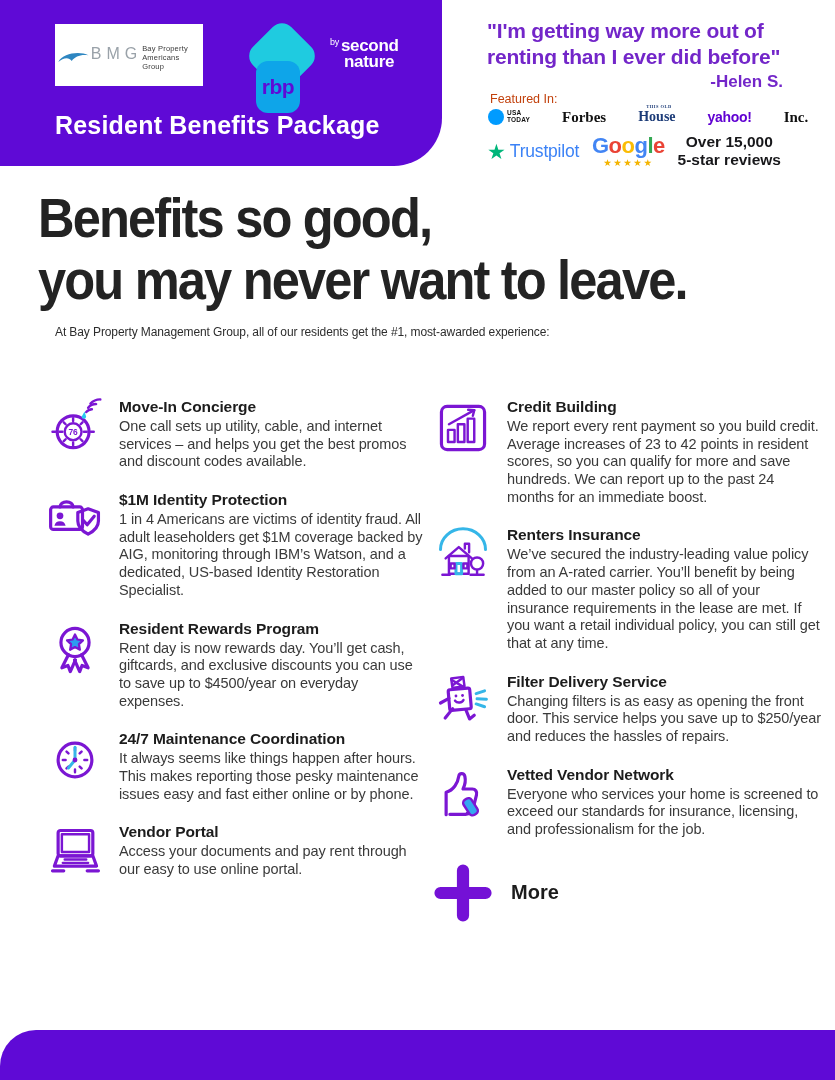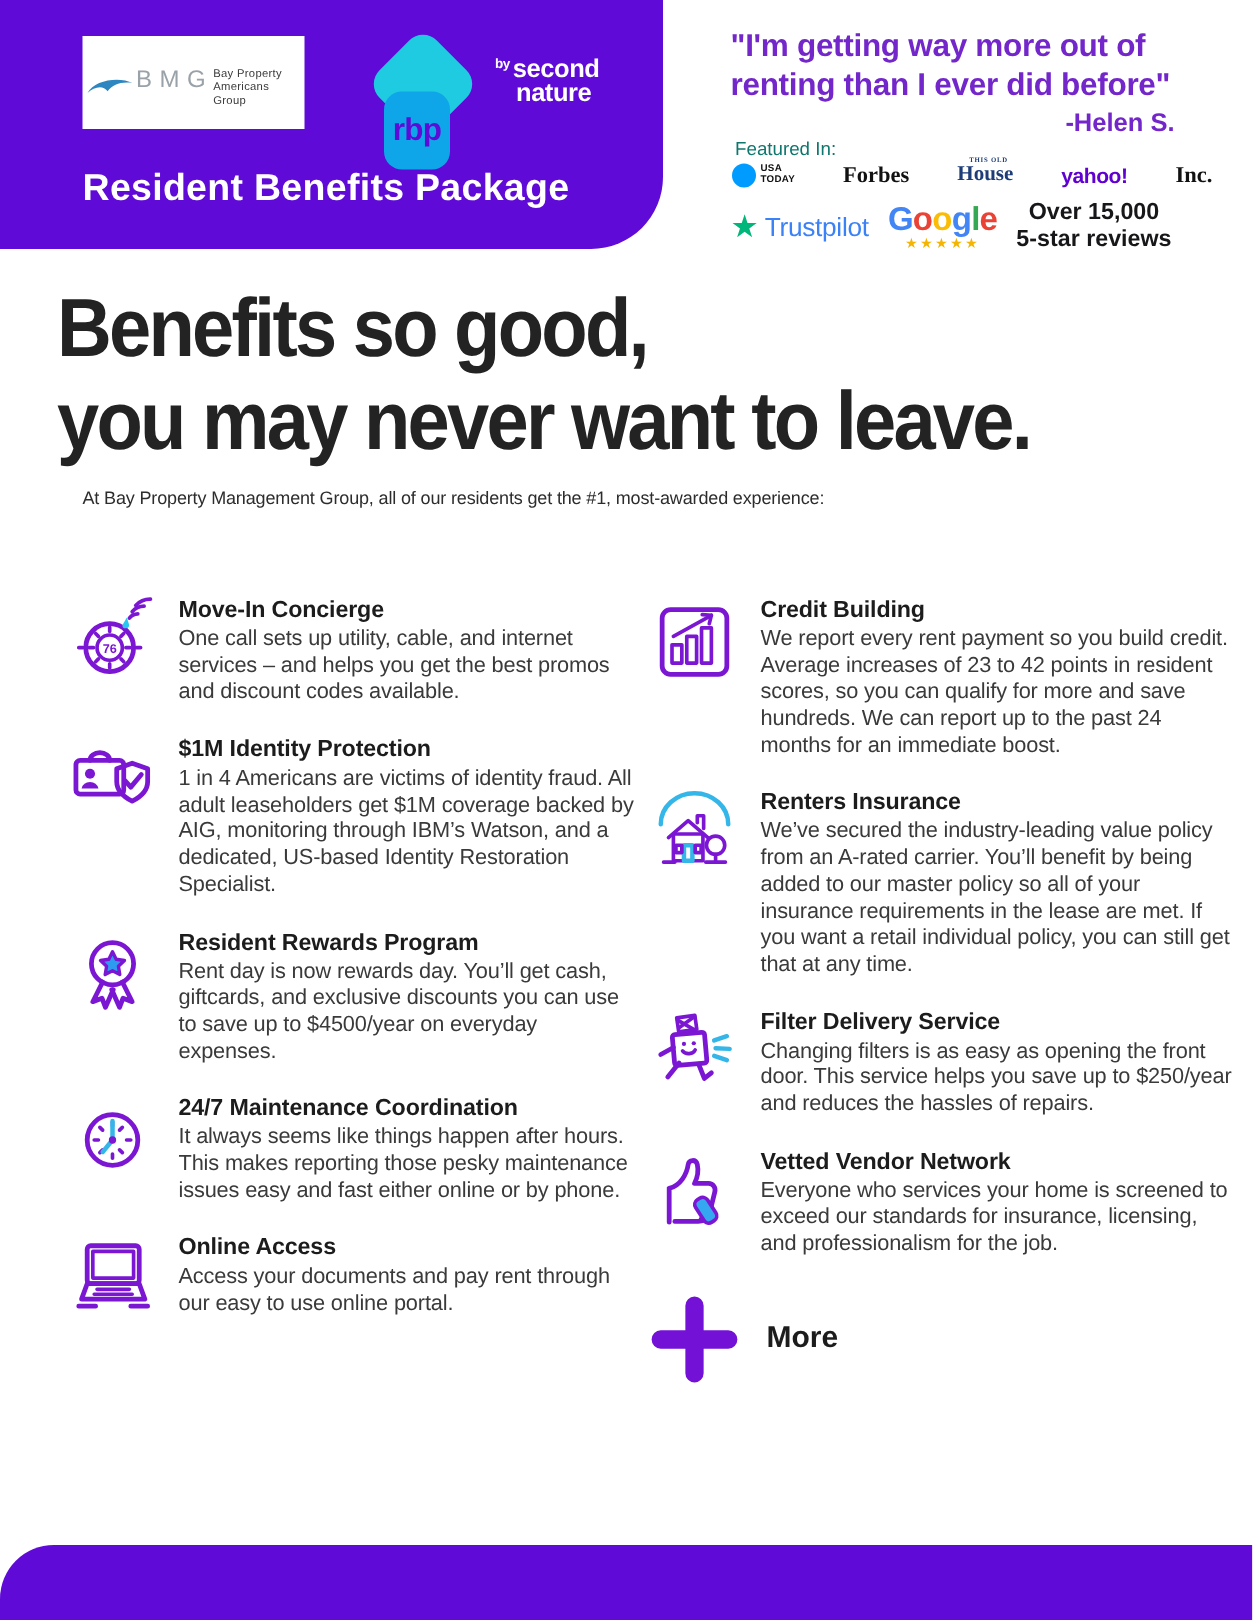--- a/index.html
+++ b/index.html
@@ -15,30 +15,30 @@
   .bmg-abbr { font-size:16px; letter-spacing:5px; color:#9aa2a9; line-height:1; margin-top:-6px; font-weight:400; }
   .bmg-name { font-size:7.5px; color:#3a3a3a; margin-top:2px; letter-spacing:0.2px; }
   .rbp-logo { position:absolute; left:246px; top:20px; width:72px; height:72px; }
   .rbp-diamond { position:absolute; left:9px; top:9px; width:54px; height:54px; background:#1FCBE0;
     border-radius:13px; transform:rotate(45deg); }
   .rbp-square { position:absolute; left:10px; top:10px; width:44px; height:52px; background:#0ea5e9;
     border-radius:12px; display:flex; align-items:center; justify-content:center;
     font-weight:800; font-size:21px; color:#5F0AD6; letter-spacing:-0.5px;margin-top:31px; }
   .sn-text { position:absolute; left:330px; top:38px; color:#fff; font-weight:700;
     font-size:17px; line-height:0.92; letter-spacing:-0.3px; }
-  .sn-by { font-size:9px; font-weight:700; vertical-align:6px; margin-right:2px; }
+  .sn-by { font-size:9px; font-weight:400; vertical-align:6px; margin-right:2px; }
   .sn-line2 { margin-left:14px; }
   .header-title { position:absolute; left:55px; top:111px; color:#fff; font-size:25px;
     font-weight:800; letter-spacing:0.2px; }
 
   
   .testimonial { position:absolute; left:487px; top:18px; width:326px; }
   .quote { font-size:21px; font-weight:700; color:#7326C9; line-height:1.25; letter-spacing:-0.2px; }
   .attribution { text-align:right; font-size:17px; font-weight:700; color:#7326C9; margin-top:1px; padding-right:30px; }
-  .featured-label { position:absolute; left:490px; top:92px; font-size:12.5px; color:#0f766e; }
+  .featured-label { position:absolute; left:490px; top:92px; font-size:12.5px; color:#c2410c; }
   .featured-row { position:absolute; left:488px; top:104px; width:296px; height:26px;
     display:flex; align-items:center; justify-content:space-between;gap:32px; }
   .usatoday { display:flex; align-items:center; gap:3px; }
   .usatoday-dot { width:16px; height:16px; border-radius:50%; background:#009BFF; }
   .usatoday-txt { font-size:6.5px; font-weight:800; color:#111; line-height:1.05; letter-spacing:0.2px; }
   .forbes { font-family:"Liberation Serif",serif; font-weight:700; font-size:15px; color:#111; }
   .toh { position:relative; color:#1D3C78; font-family:"Liberation Serif",serif; }
   .toh-top { position:absolute; top:-5px; left:8px; font-size:4.5px; font-weight:700; letter-spacing:0.5px; }
   .toh-main { font-size:14px; font-weight:800; }
   .yahoo { font-size:14px; font-weight:800; color:#6001D2; letter-spacing:-0.3px; }
@@ -219,21 +219,21 @@
 
       <div class="benefit">
         <svg class="b-icon" viewBox="0 0 64 64">
           <rect class="st" x="14" y="8" width="37" height="27" rx="2.5"></rect>
           <rect class="st2" x="18" y="12" width="29" height="19"></rect>
           <path class="st" d="M10 46 l4 -11 h37 l4 11 Z"></path>
           <path class="st2" d="M21 39 h23 M19 42.5 h27"></path>
           <path class="st" d="M8 51 h12 M45 51 h12"></path>
         </svg>
         <div class="b-text">
-          <div class="b-title">Online Access</div>
+          <div class="b-title">Vendor Portal</div>
           <div class="b-desc">Access your documents and pay rent through our easy to use online portal.</div>
         </div>
       </div>
 
     </div>
 
     <div class="col col-right">
 
       <div class="benefit">
         <svg class="b-icon" viewBox="0 0 64 64">

